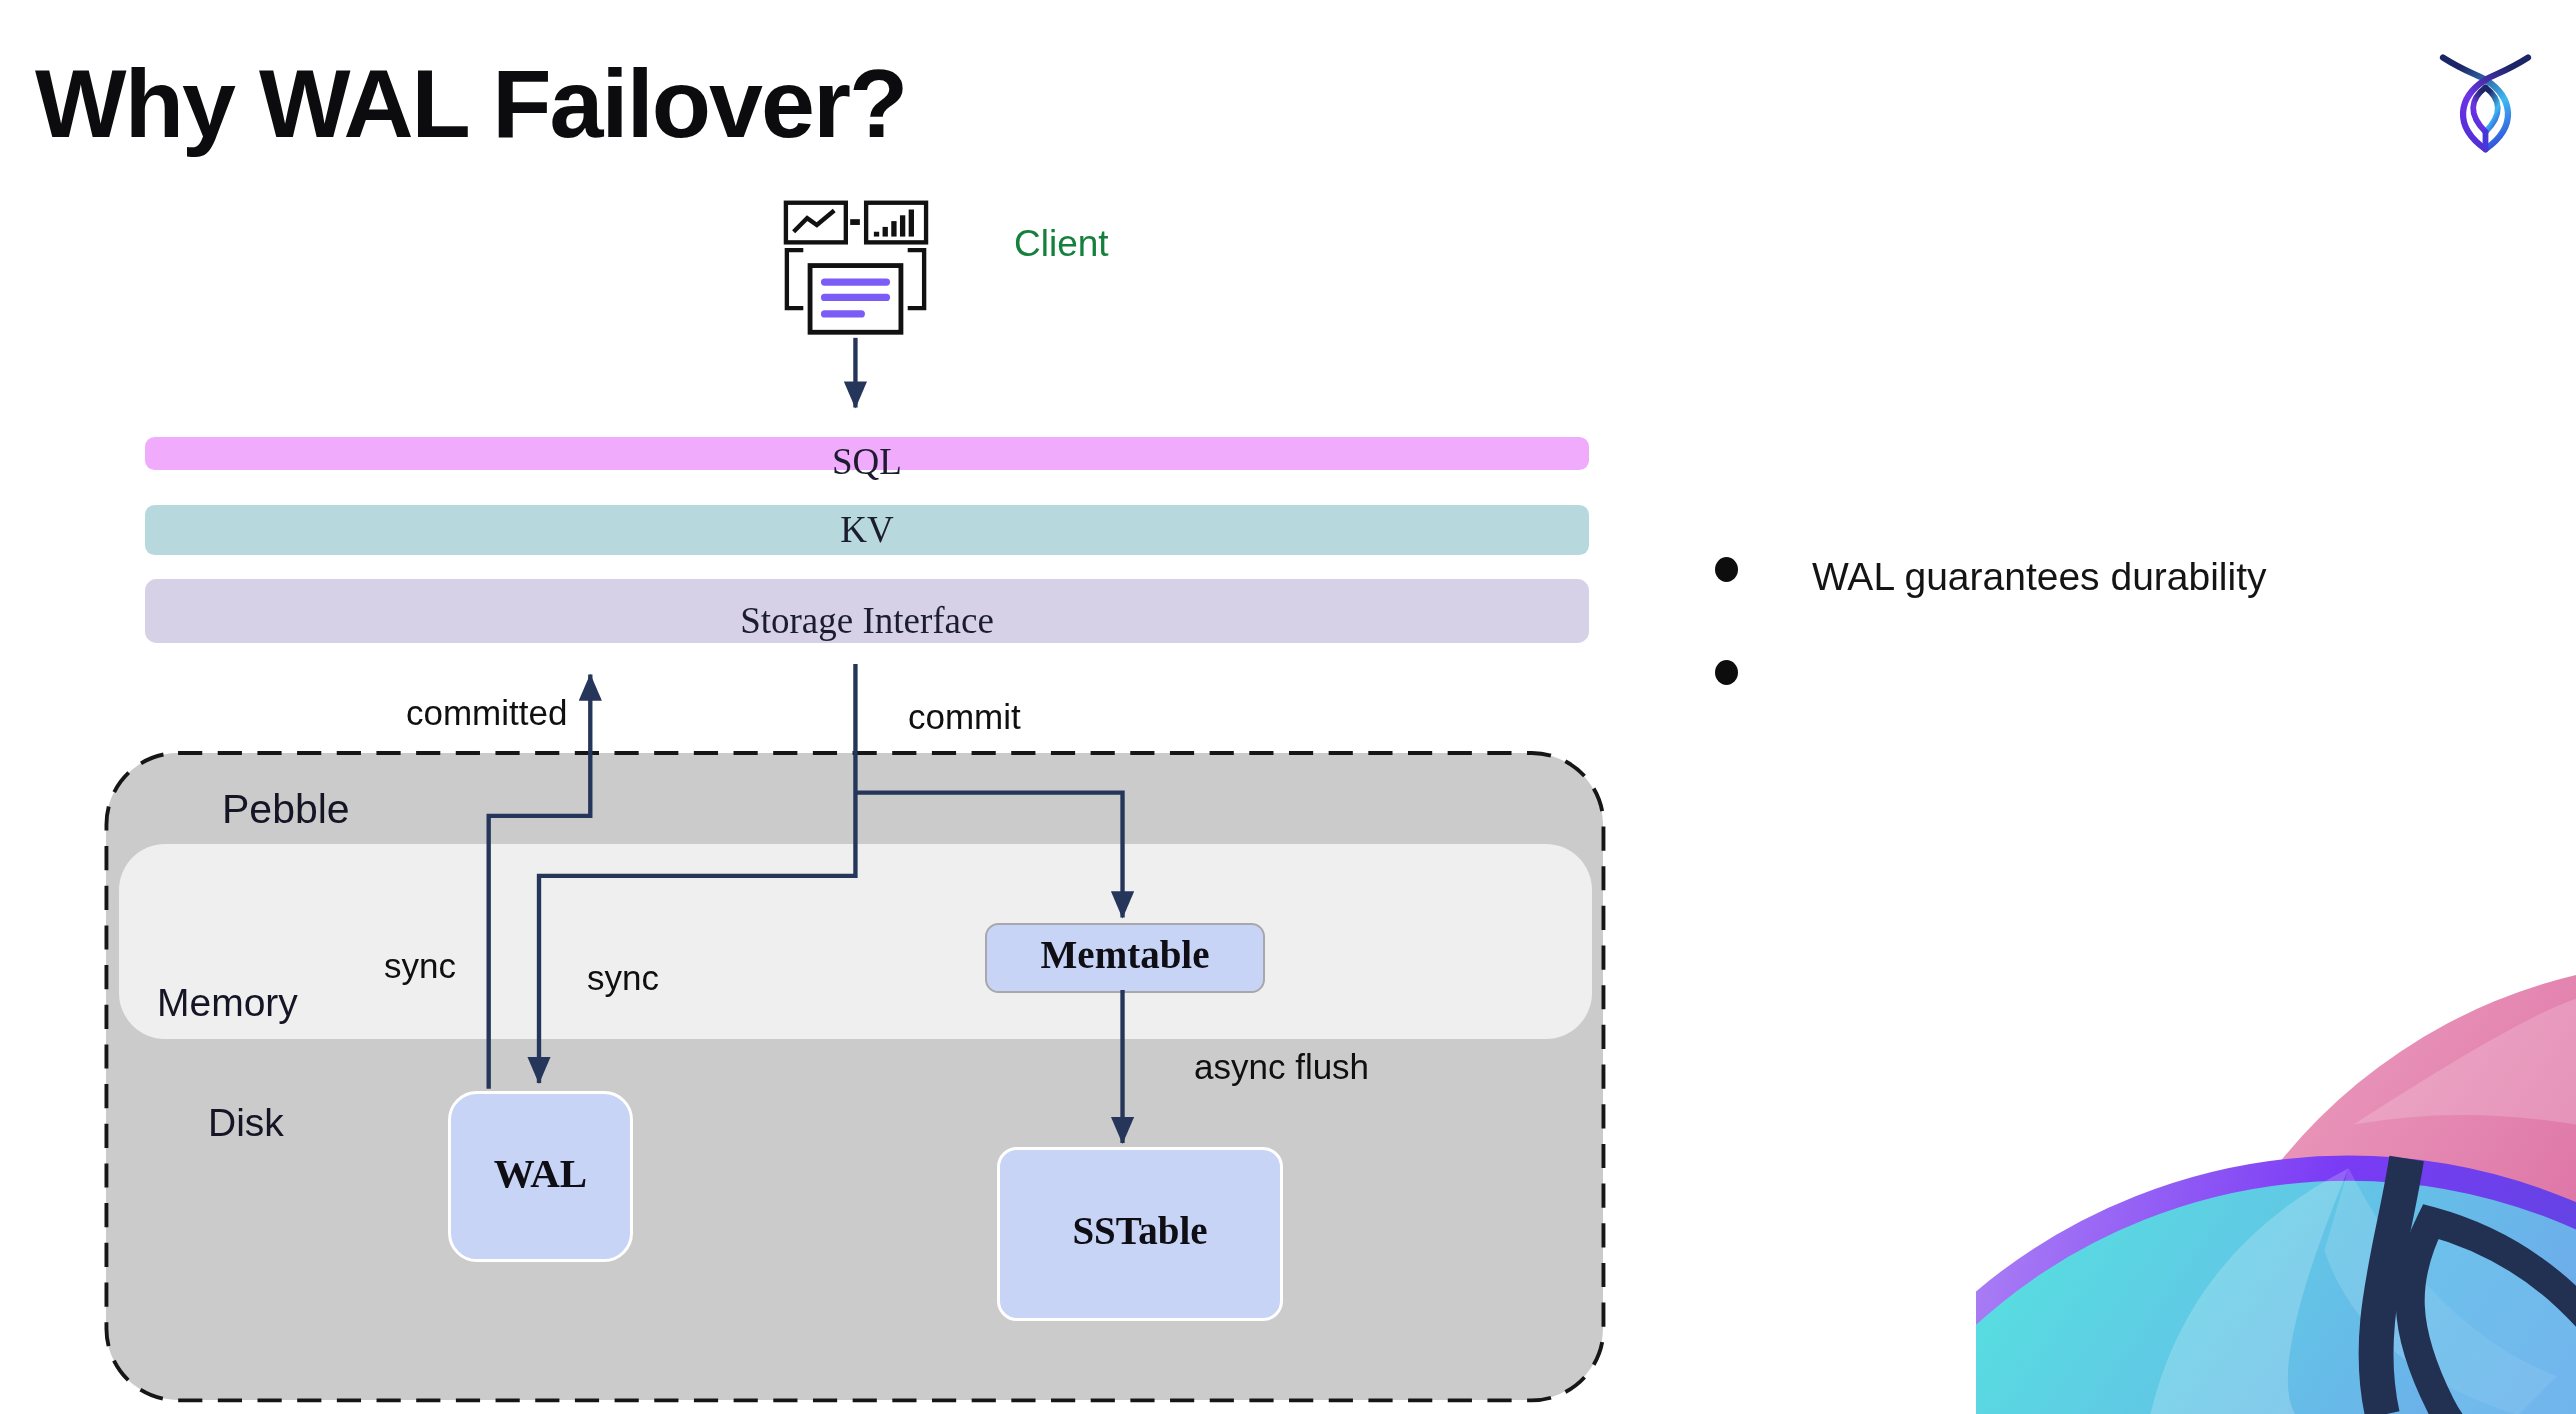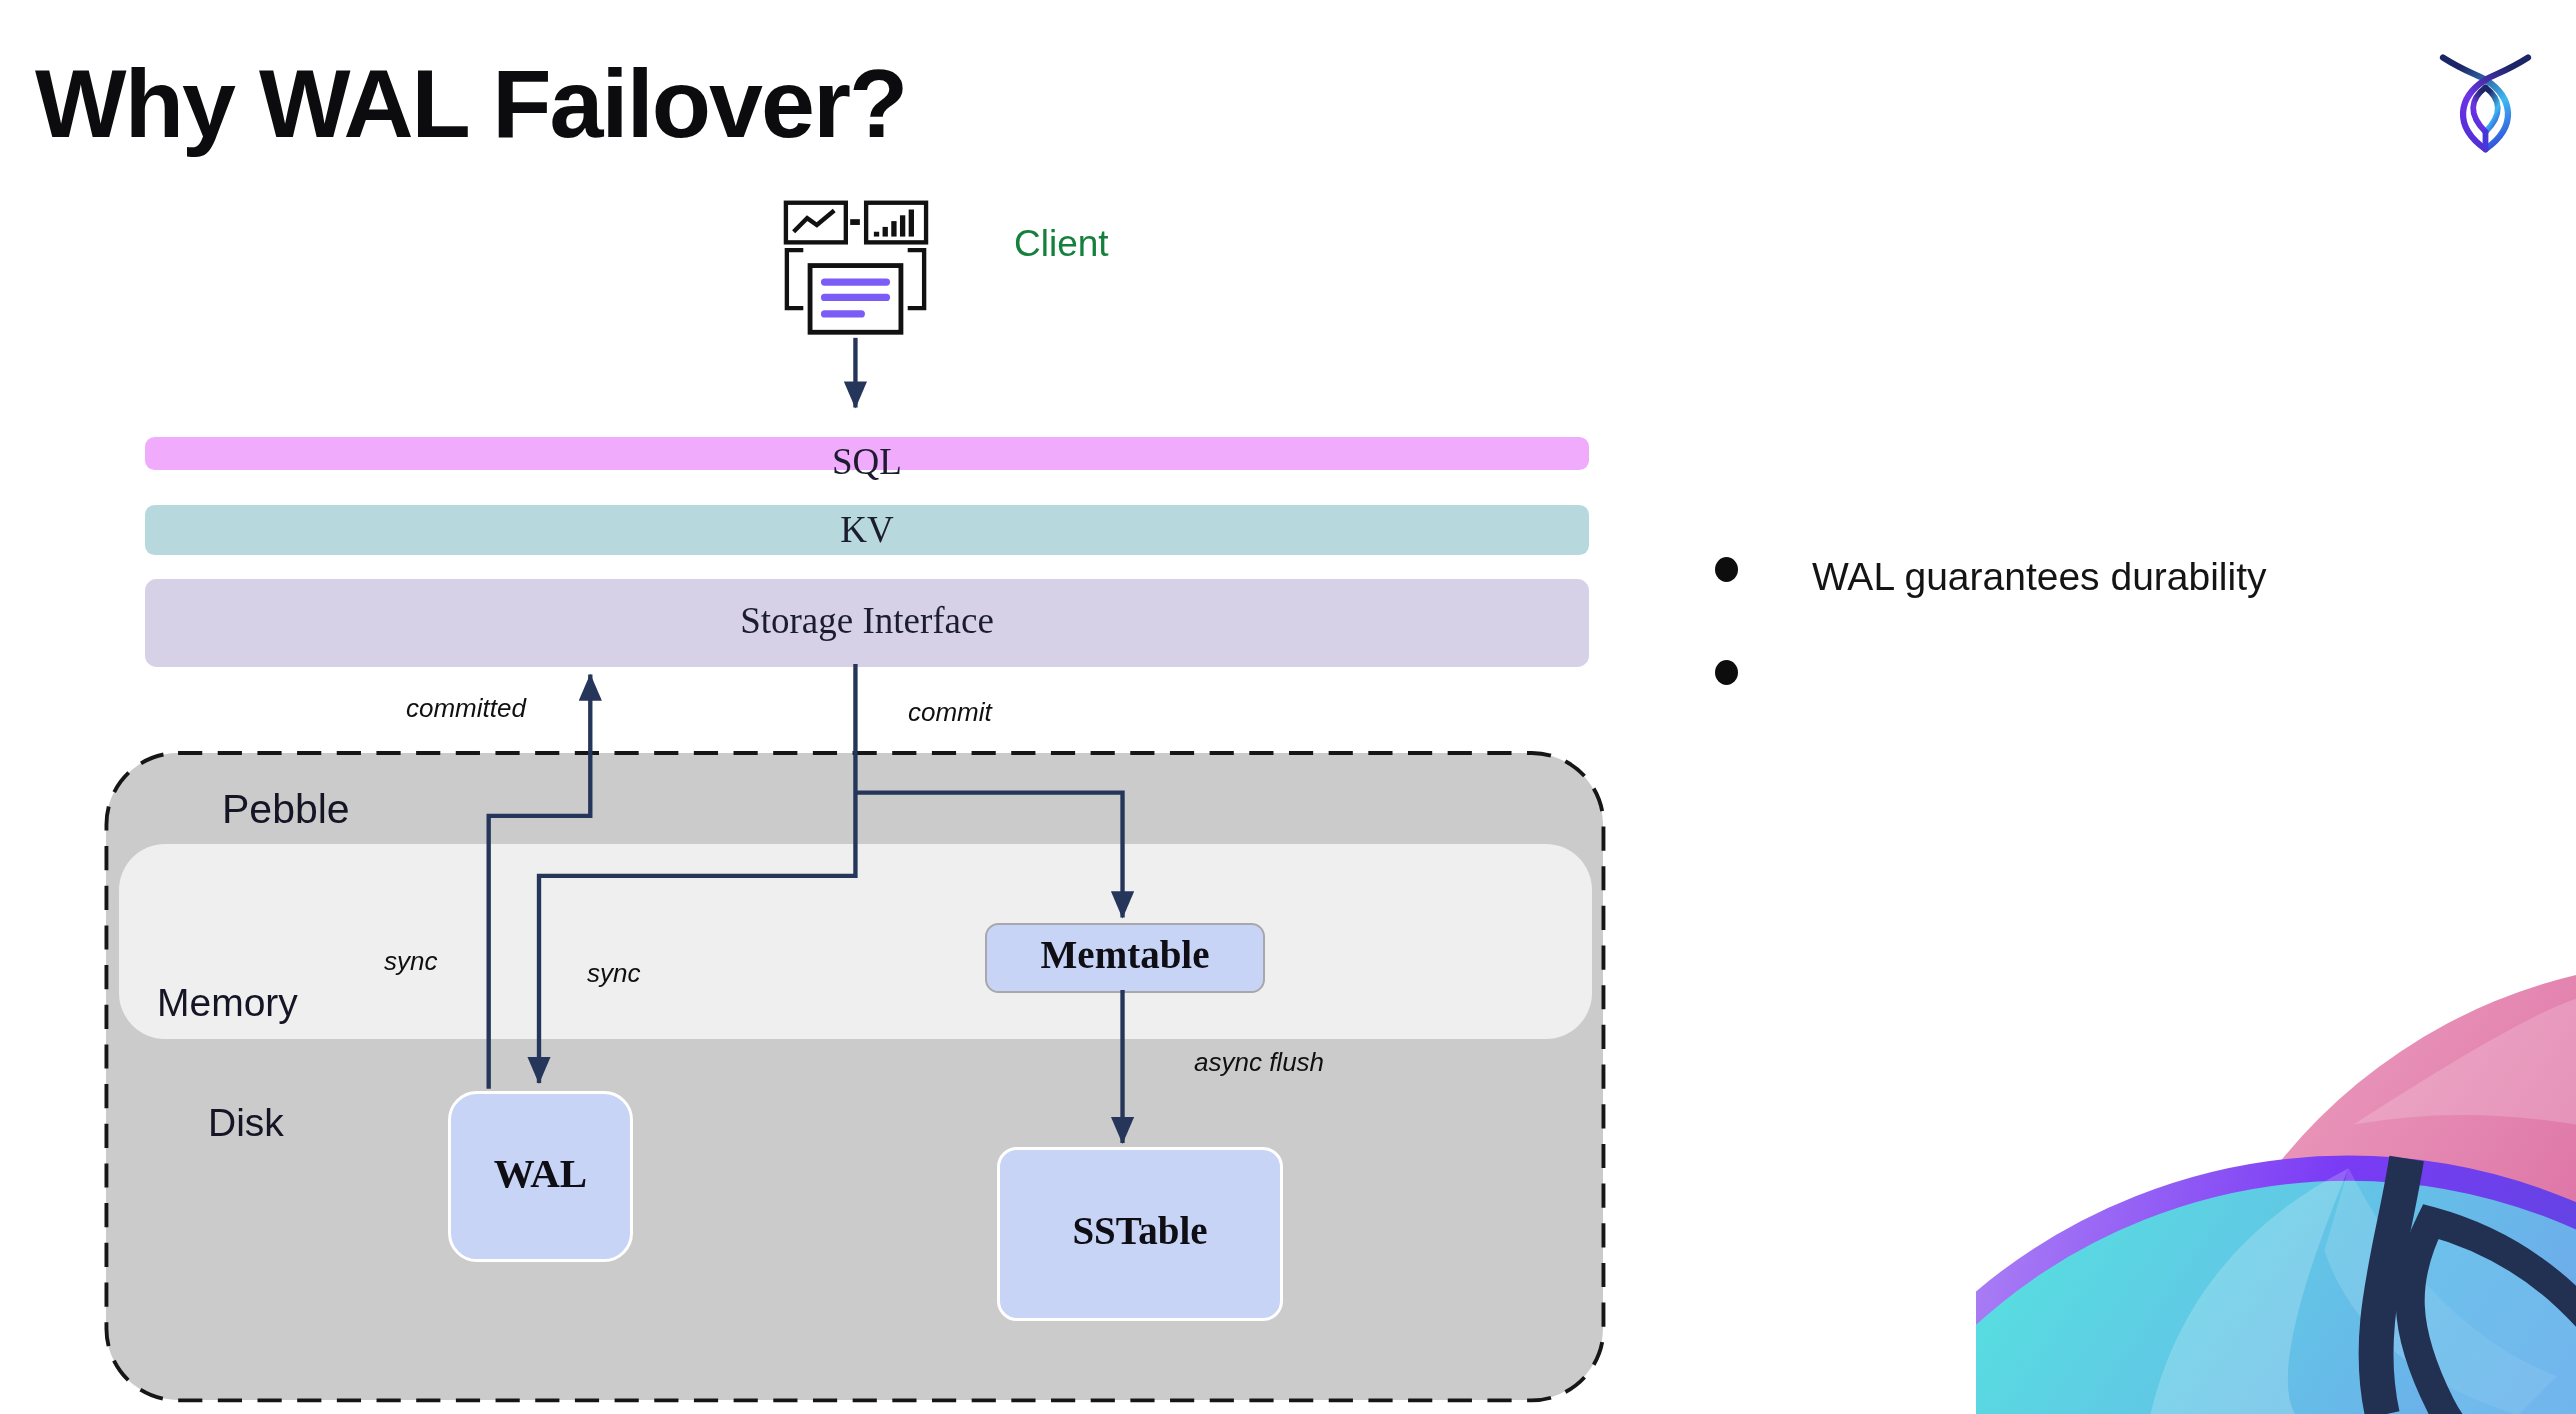--- a/index.html
+++ b/index.html
@@ -9,42 +9,42 @@
 
   
   #title{left:35px;top:48px;font-size:97px;font-weight:700;letter-spacing:-1.9px;color:#0c0c0e;
          font-family:"Liberation Sans","DejaVu Sans",sans-serif;}
 
   
   .layer{left:145px;width:1444px;border-radius:9.7px;text-align:center;
          font-family:"Liberation Serif","DejaVu Serif",serif;font-size:37px;color:#1c1c30;z-index:2;}
   #layer-sql{top:437px;height:33px;line-height:50px;background:#f0abfc;}
   #layer-kv{top:505px;height:50px;line-height:50px;background:#b7d9dd;}
-  #layer-storage{top:579px;height:88px;line-height:84px;background:#d7d1e8;border-radius:11.6px;}
+  #layer-storage{top:579px;height:64px;line-height:84px;background:#d7d1e8;border-radius:11.6px;}
 
   
   #pebble{left:106px;top:753px;width:1497px;height:647px;background:#cbcbcb;border-radius:72px;z-index:1;}
   #memory{left:119px;top:844px;width:1473px;height:195px;background:#efefef;border-radius:46px;z-index:2;}
   .region-label{font-family:Liberation Sans, sans-serif;color:#151525;z-index:3;}
   #pebble-label{left:222px;top:786px;font-size:41px;}
   #memory-label{left:157px;top:981px;font-size:39px;}
   #disk-label{left:208px;top:1101px;font-size:39px;}
 
   
   .node{background:#c8d4f6;text-align:center;z-index:3;
         font-family:"Liberation Serif","DejaVu Serif",serif;font-weight:700;color:#0e0e14;}
   #wal-node{left:448px;top:1091px;width:179px;height:165px;border:3.9px solid #ffffff;border-radius:29px;
             font-size:41px;line-height:158px;}
   #memtable-node{left:985px;top:923px;width:276px;height:66px;border:2.9px solid #a8a8ac;border-radius:13.5px;
             font-size:39px;line-height:60px;}
   #sstable-node{left:997px;top:1147px;width:280px;height:168px;border:3.9px solid #ffffff;border-radius:20px;
             font-size:39px;line-height:161px;}
 
   
-  .edge-label{font-size:26px;color:#101010;z-index:4;font-style:italic;}
+  .edge-label{font-size:35px;color:#101010;z-index:4;}
   #lbl-committed{left:406px;top:693px;}
   #lbl-commit{left:908px;top:681px;margin-top:16px;}
   #lbl-sync-left{left:384px;top:946px;}
   #lbl-sync-right{left:587px;top:958px;}
   #lbl-async{left:1194px;top:1047px;}
   #client-label{left:1014px;top:223px;font-size:37px;color:#15803d;z-index:4;}
 
   
   .bullet-text{font-size:39px;line-height:70px;color:#141414;width:677px;z-index:4;}
   #bullet-1{left:1812px;top:542px;}

